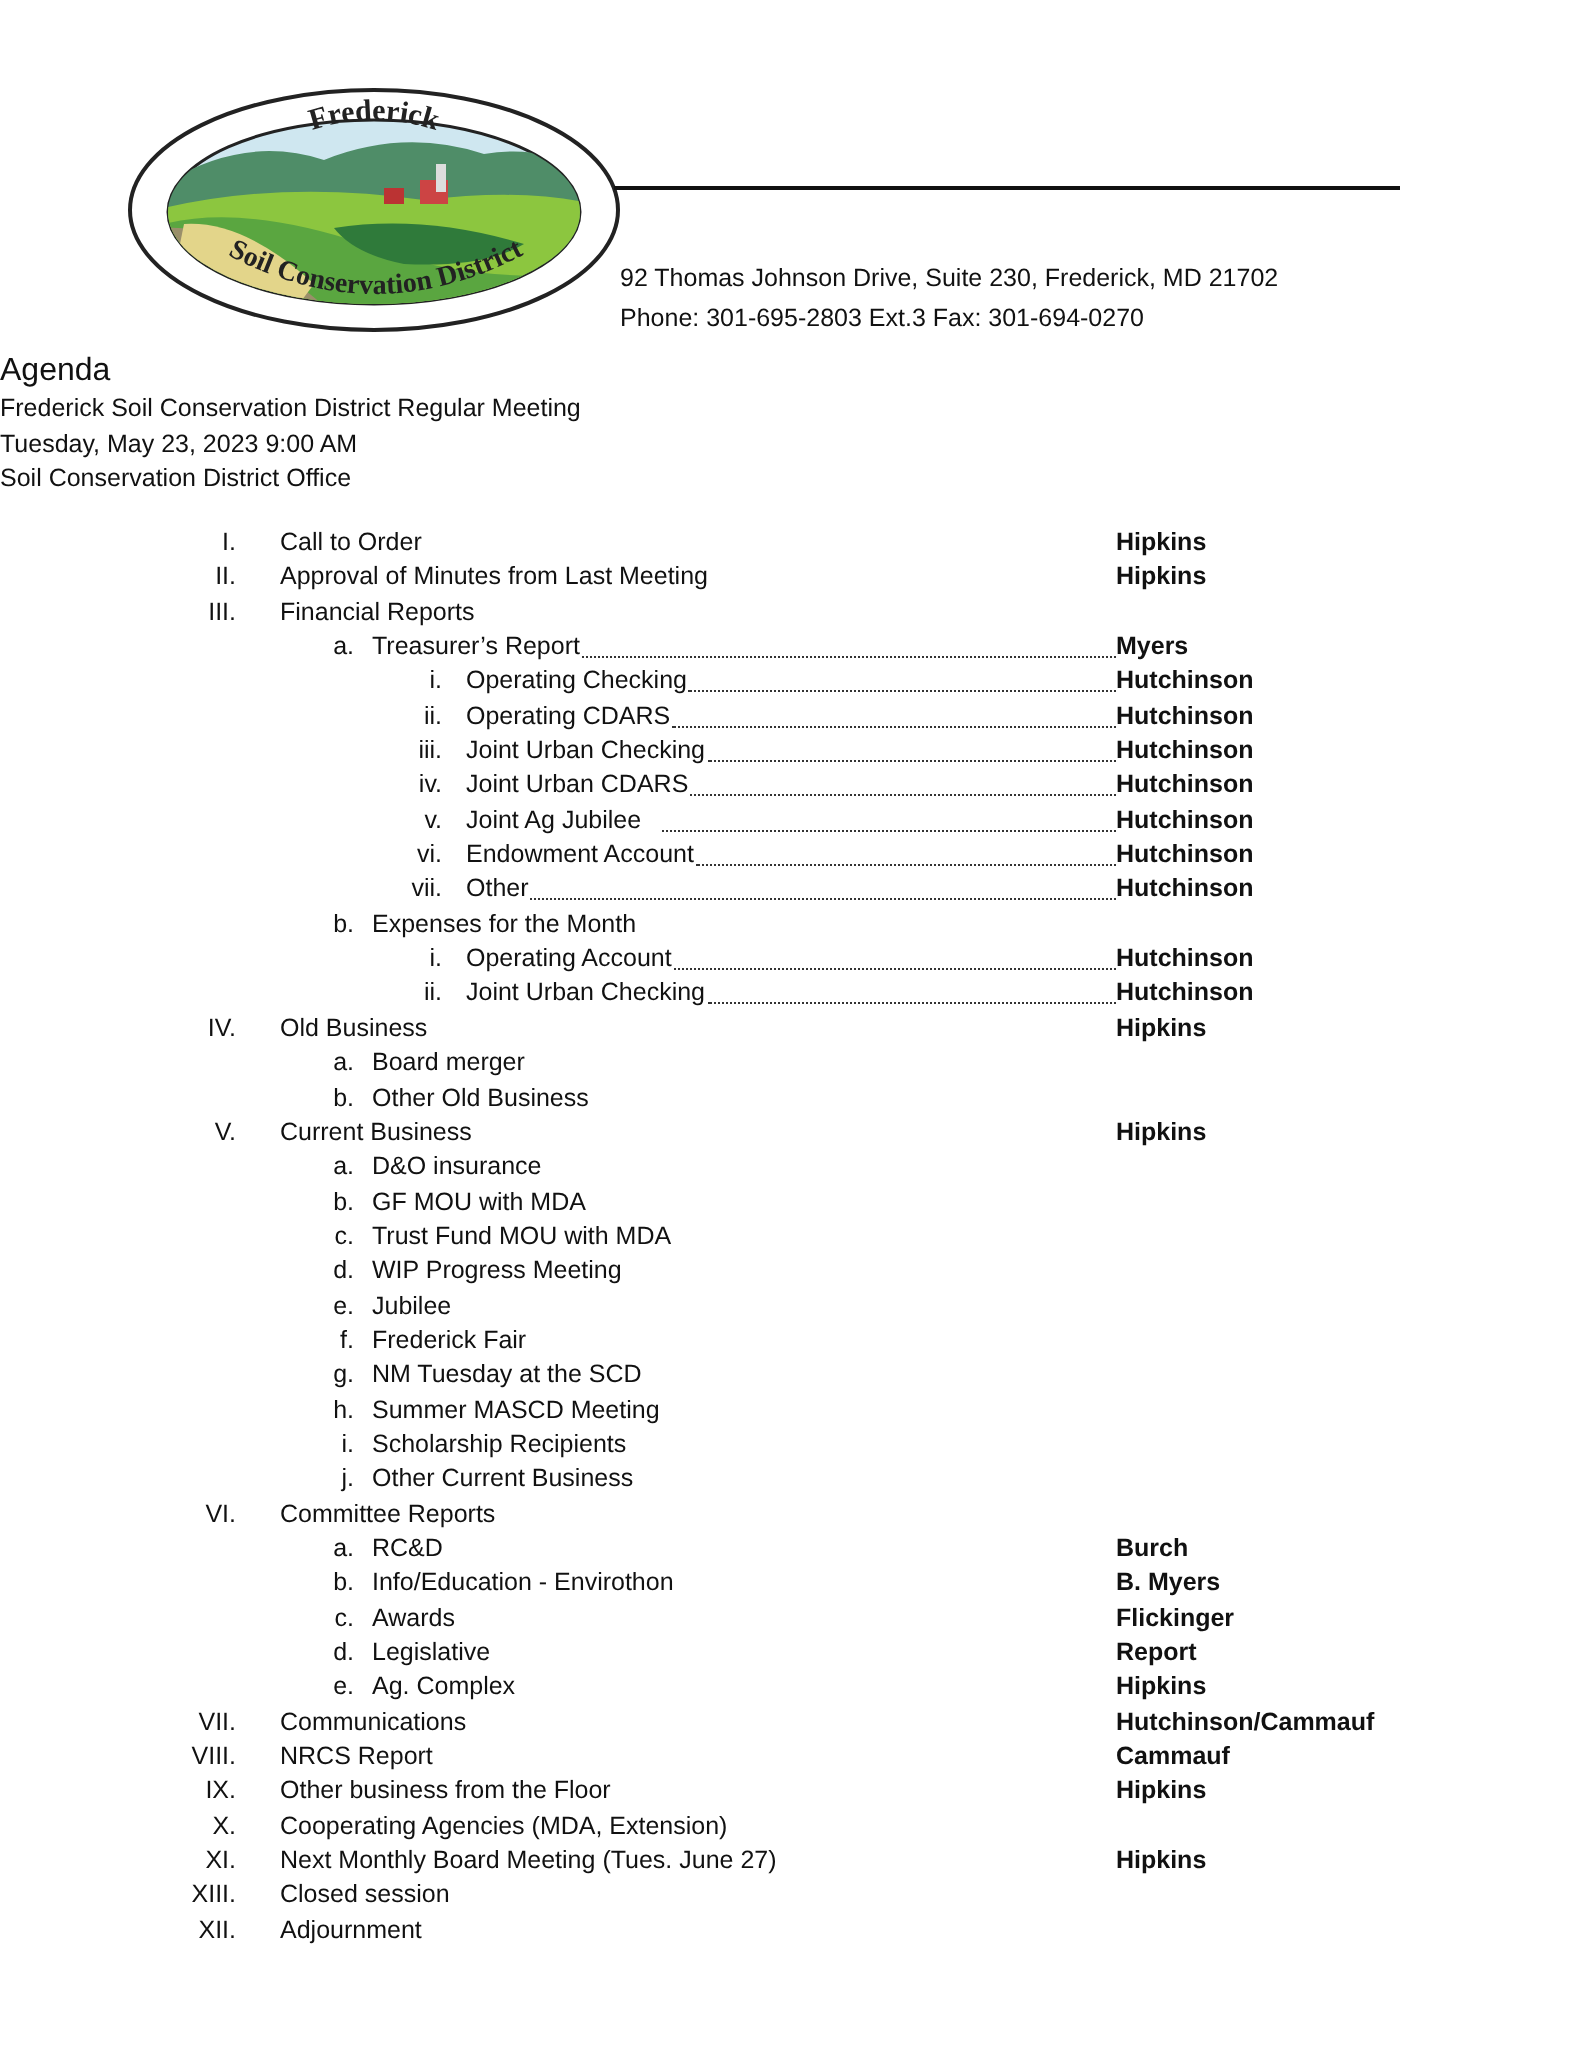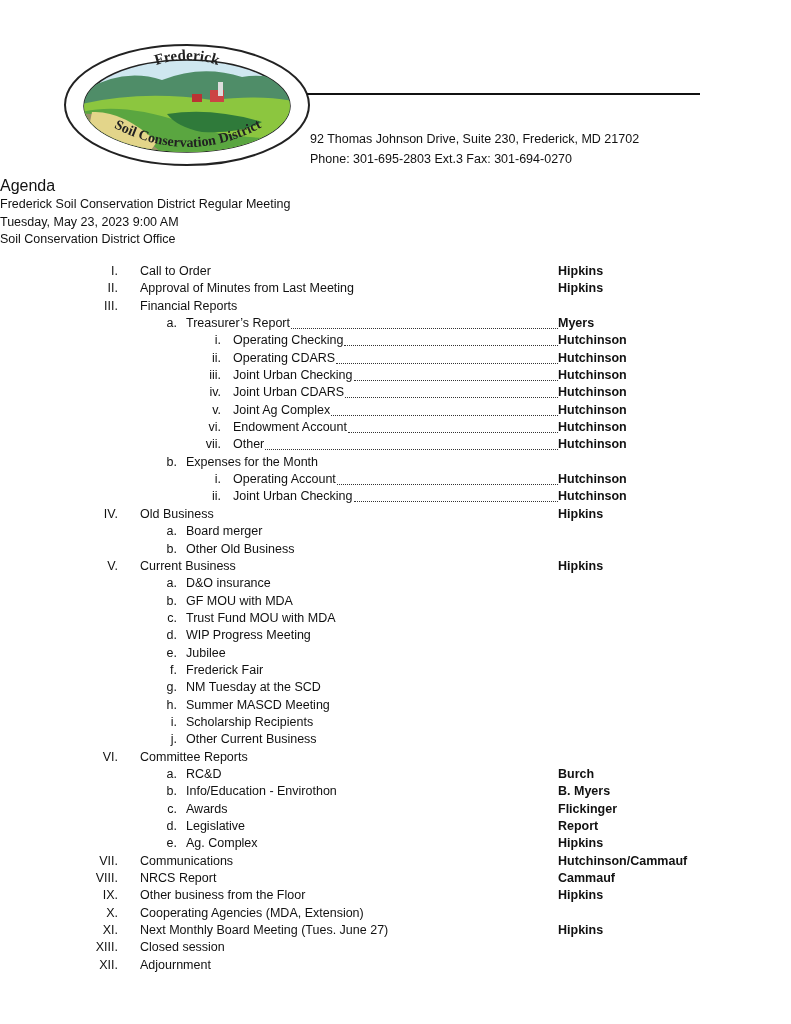--- a/index.html
+++ b/index.html
@@ -116,21 +116,21 @@
       <span class="dots" style="left: 354px;"></span>
     </div>
     <div class="row l3">
       <span class="num">iv.</span>
       <span class="lbl">Joint Urban CDARS</span>
       <span class="who">Hutchinson</span>
       <span class="dots" style="left: 345px;"></span>
     </div>
     <div class="row l3">
       <span class="num">v.</span>
-      <span class="lbl">Joint Ag Complex</span>
+      <span class="lbl">Joint Ag Jubilee</span>
       <span class="who">Hutchinson</span>
       <span class="dots" style="left: 331px;"></span>
     </div>
     <div class="row l3">
       <span class="num">vi.</span>
       <span class="lbl">Endowment Account</span>
       <span class="who">Hutchinson</span>
       <span class="dots" style="left: 348px;"></span>
     </div>
     <div class="row l3">

